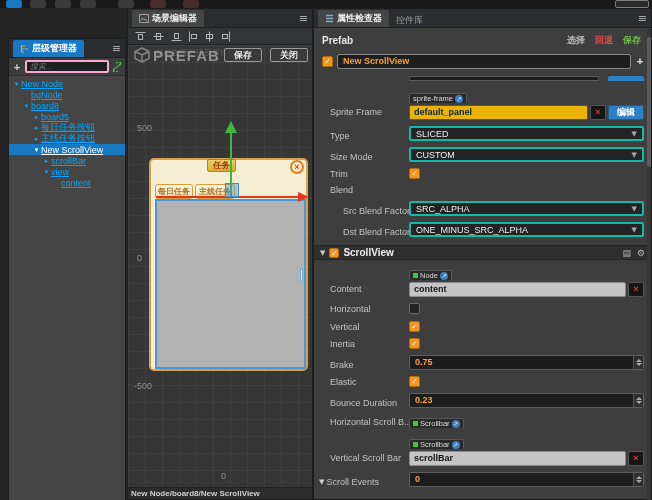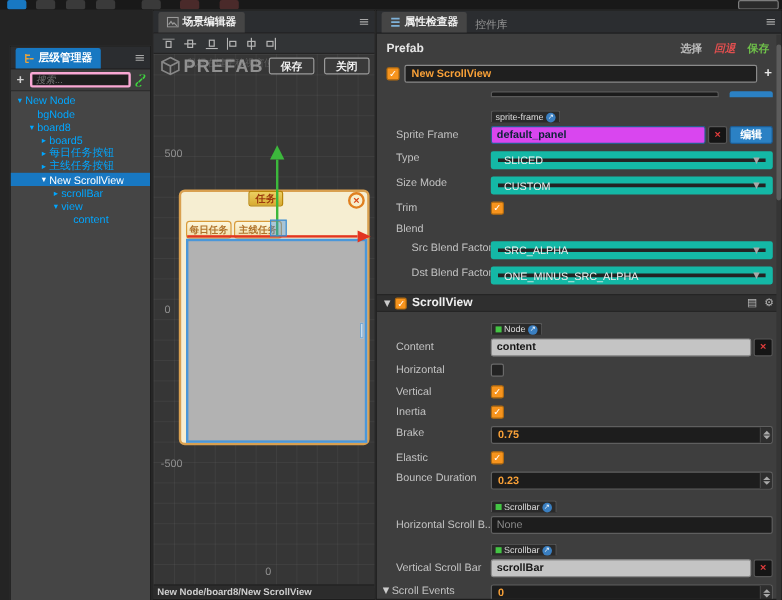--- a/index.html
+++ b/index.html
@@ -22,21 +22,21 @@
 
   
   #hierarchy { left:8px; width:118px;margin-top:30px; }
   .h-toolbar { height:18px; display:flex; align-items:center; padding:2px 3px; gap:3px; background:#3d3d3d; border-bottom:1px solid #2e2e2e; }
   .plus-btn { color:#cfcfcf; font-weight:bold; font-size:11px; width:10px; text-align:center; }
   .search-box { flex:1; height:13px; background:#1e1e1e; border:2px solid #f9a8d4; border-radius:2px; color:#9a9a9a; font-size:8px; font-style:italic; padding:0 3px; width:60px; font-family:"Liberation Sans",sans-serif; }
   .tree { padding-top:2px; }
   .tree-row { height:11px; display:flex; align-items:center; font-size:9px; color:#00a6ff; white-space:nowrap; cursor:default; }
   .tree-row.selected { background:#1878c2; color:#fff; }
   .tree-row .tw { width:9px; font-size:7px; text-align:center; flex:0 0 9px; font-family:"DejaVu Sans",sans-serif; }
-  .tree-row .tl { overflow:hidden; }
+  .tree-row .tl { overflow:hidden;text-decoration:underline; }
 
   
   #scene { left:127px; width:186px; }
   .gizmobar { height:17px; background:#323436; border-bottom:1px solid #242424; display:flex; align-items:center; gap:7px; padding:0 7px; }
   .gizmobar svg { display:block; }
   .canvas { position:absolute; left:0; top:36px; width:184px; height:445px; background:#363636; overflow:hidden;
             background-image:linear-gradient(rgba(255,255,255,.045) 1px, transparent 1px),linear-gradient(90deg, rgba(255,255,255,.045) 1px, transparent 1px);
             background-size:17px 17px; }
   .hint { position:absolute; left:28px; top:2px; font-size:8px; color:#8a8a8a; opacity:.45; white-space:nowrap; }
   .watermark { position:absolute; left:5px; top:2px; display:flex; align-items:center; gap:2px; opacity:.9; }
@@ -61,47 +61,47 @@
 
   .statusbar { position:absolute; left:0; bottom:0; width:184px; height:12px; background:#2c2c2c; border-top:1px solid #222; color:#cfcfcf; font-size:8px; font-weight:bold; line-height:11px; padding-left:3px; white-space:nowrap; }
 
   
   #inspector { left:313px; width:339px; background:#3e3e3e; }
   .insp-body { position:relative; height:471px; overflow:hidden; }
   .prefab-head { display:flex; align-items:center; margin:5px 10px 0 8px; height:15px; }
   .prefab-title { font-size:10px; font-weight:bold; color:#e6e6e6; }
   .pf-act { margin-left:10px; font-size:9px; font-weight:bold; }
   .pf-act.sel { color:#bdbdbd; margin-left:auto; }
-  .pf-act.rev { color:#e04f4f;font-style:italic; }
+  .pf-act.rev { color:#e04f4f; }
   .pf-act.sav { color:#6fc24a; }
 
   .node-row { display:flex; align-items:center; margin:5px 6px 0 8px; height:16px; gap:4px; }
   .name-field { flex:1; height:15px; background:#1f1f1f; border:1px solid #8a8a8a; border-radius:2px; color:#f9a138; font-size:9px; font-weight:bold; line-height:13px; padding:0 5px; }
   .plus-white { color:#e8e8e8; font-weight:bold; font-size:11px; width:10px; text-align:center; }
 
   .partial-row { display:flex; margin:7px 7px 0 95px; height:5px; }
   .partial-bar { flex:1; background:#1b1b1b; border:1px solid #5a5a5a; border-radius:2px 2px 0 0; margin-right:9px; }
   .partial-blue { width:36px; background:#2b81c4; border-radius:2px 2px 0 0; }
 
-  .row { display:flex; align-items:flex-start; margin:6px 7px 0 16px; }
+  .row { display:flex; align-items:flex-end; margin:6px 7px 0 16px; }
   .row .lbl { flex:0 0 79px; font-size:9px; color:#c2c2c2; white-space:nowrap; overflow:hidden; text-overflow:clip; }
   .row .lbl.ind { padding-left:13px; }
   .row .ctl { flex:1; display:flex; align-items:center; min-width:0; }
   .row.tagged { align-items:flex-end; }
   .row.tagged .lbl { margin-bottom:3px; }
   .stack { flex:1; min-width:0; }
 
   .tag { display:inline-flex; align-items:center; gap:2px; height:10px; background:#2a2a2a; border:1px solid #585858; border-bottom:none; border-radius:2px 2px 0 0; padding:0 3px; font-size:7.5px; color:#ddd; }
   .tag .sq { width:5px; height:5px; background:#44c544; }
   .tag .lk { width:8px; height:8px; border-radius:50%; background:#3a7fc1; color:#fff; font-size:6px; line-height:8px; text-align:center; font-family:"DejaVu Sans",sans-serif; }
 
   .fieldline { display:flex; align-items:center; gap:2px; }
-  .dd { flex:1; height:15px; background:#232323; border:6px solid #14b8a6; border-radius:2px; display:flex; align-items:center; padding:0 5px; color:#ededed; font-size:9px; min-width:0; }
+  .dd { flex:1; height:15px; background:#232323; border:2px solid #14b8a6; border-radius:2px; display:flex; align-items:center; padding:0 5px; color:#ededed; font-size:9px; min-width:0; }
   .dd .caret { margin-left:auto; font-size:7px; color:#a9a9a9; font-family:"DejaVu Sans",sans-serif; }
-  .field-blue { flex:1; height:15px; background:#d946ef; border:1px solid #275f8f; border-radius:2px; color:#0c2336; font-size:9px; font-weight:bold; line-height:13px; padding:0 4px; min-width:0; }
+  .field-blue { flex:1; height:15px; background:#eab308; border:1px solid #275f8f; border-radius:2px; color:#0c2336; font-size:9px; font-weight:bold; line-height:13px; padding:0 4px; min-width:0; }
   .field-light { flex:1; height:15px; background:#c4c4c4; border:1px solid #8a8a8a; border-radius:2px; color:#151515; font-size:9px; font-weight:bold; line-height:13px; padding:0 4px; min-width:0; }
   .field-dark { flex:1; height:15px; background:#1d1d1d; border:1px solid #5f5f5f; border-radius:2px; color:#8a8a8a; font-size:9px; line-height:13px; padding:0 4px; min-width:0; }
   .num { position:relative; flex:1; height:15px; background:#1d1d1d; border:1px solid #5f5f5f; border-radius:2px; color:#f9a138; font-size:9px; font-weight:bold; line-height:13px; padding:0 14px 0 5px; min-width:0; }
   .stepper { position:absolute; right:0; top:0; bottom:0; width:10px; border-left:1px solid #555; display:flex; flex-direction:column; align-items:center; justify-content:center; gap:1px; background:#2e2e2e; border-radius:0 2px 2px 0; }
   .st-up { width:0; height:0; border-left:3px solid transparent; border-right:3px solid transparent; border-bottom:3px solid #a9a9a9; }
   .st-dn { width:0; height:0; border-left:3px solid transparent; border-right:3px solid transparent; border-top:3px solid #a9a9a9; }
   .xbtn { width:16px; height:15px; background:#151515; border:1px solid #555; border-radius:2px; color:#e03c3c; font-weight:bold; font-size:9px; text-align:center; line-height:13px; flex:0 0 16px; }
   .editbtn { width:36px; height:15px; background:#2b81c4; border:1px solid #1c5c93; border-radius:2px; color:#fff; font-size:9px; font-weight:bold; text-align:center; line-height:13px; flex:0 0 36px; }
 
   .chk { width:11px; height:11px; border-radius:2px; font-size:8px; line-height:10px; text-align:center; font-family:"DejaVu Sans",sans-serif; }
@@ -450,23 +450,20 @@
       </div>
 
       <div class="row tagged" style="margin-top:4px;">
         <span class="lbl">Horizontal Scroll B...</span>
         <div class="stack">
           <span class="tag">
             <span class="sq"></span>
             <span>Scrollbar</span>
             <span class="lk">↗</span>
           </span>
-          <div class="fieldline">
-            <div class="field-dark">None</div>
-          </div>
         </div>
       </div>
 
       <div class="row tagged" style="margin-top:3px;">
         <span class="lbl">Vertical Scroll Bar</span>
         <div class="stack">
           <span class="tag">
             <span class="sq"></span>
             <span>Scrollbar</span>
             <span class="lk">↗</span>

